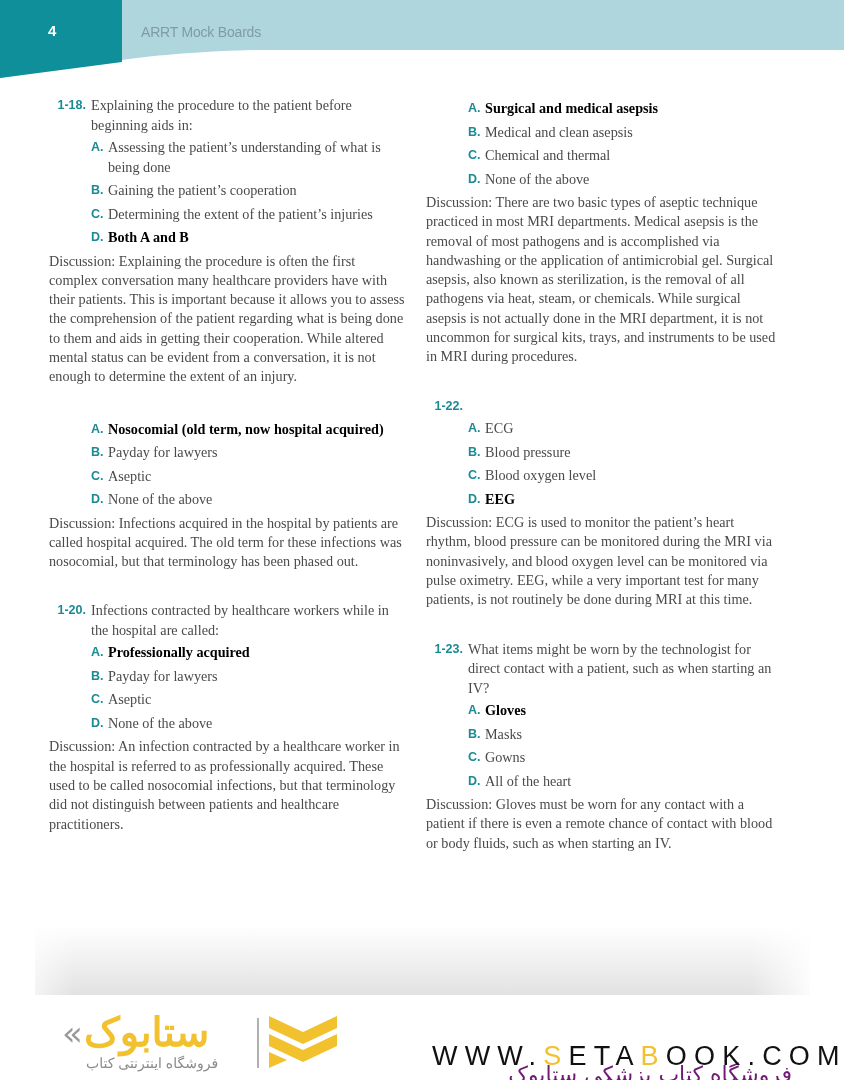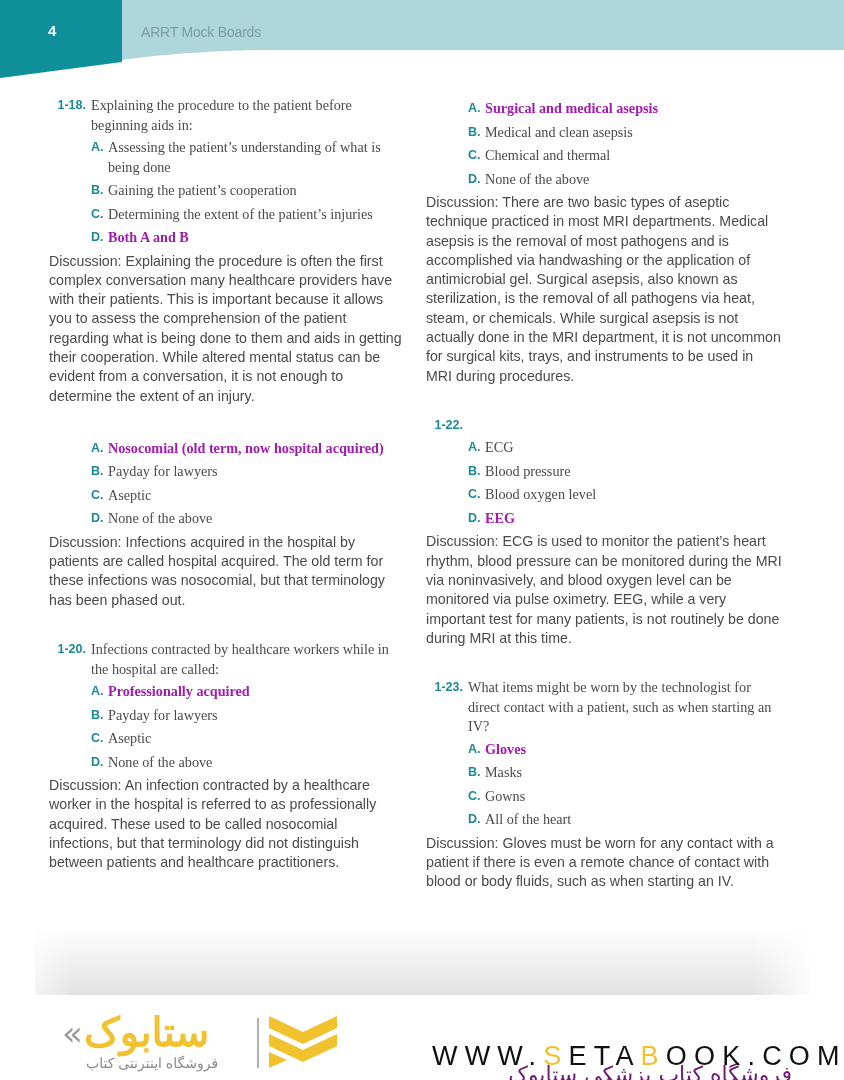--- a/index.html
+++ b/index.html
@@ -14,22 +14,22 @@
   .col.right { left:426px; }
 
   .q { margin:0; }
   .q-head { display:flex; color:#4a4a4a; font-family:"Liberation Serif", serif; font-size:14.2px; line-height:19.5px; }
   .q-num { width:42px; flex:0 0 42px; text-align:right; padding-right:5px; box-sizing:border-box; color:#1a8a94; font-family:"Liberation Sans", sans-serif; font-weight:bold; font-size:12.5px; }
   .q-text { flex:1; }
   .opts { margin:3px 0 0 42px; padding:0; list-style:none; }
   .opt { display:flex; color:#4a4a4a; font-family:"Liberation Serif", serif; font-size:14.2px; line-height:19.5px; margin-bottom:4px; }
   .opt-letter { flex:0 0 17px; color:#1a8a94; font-family:"Liberation Sans", sans-serif; font-weight:bold; font-size:12.5px; }
   .opt-text { flex:1; }
-  .opt.correct .opt-text { font-weight:bold; color:#a21caf; }
-  .disc { color:#4a4a4a; font-family:Liberation Sans, sans-serif; font-size:14.2px; line-height:19.3px; margin:0; }
+  .opt.correct .opt-text { font-weight:bold; color:#000000; }
+  .disc { color:#4a4a4a; font-family:Liberation Serif, serif; font-size:14.2px; line-height:19.3px; margin:0; }
   .gap { height:30px; }
   em { font-style:italic; }
 
   .footer-fade { position:absolute; left:35px; top:925px; width:775px; height:70px; background:linear-gradient(#ffffff, #e2e2e2); }
   .footer-fade::after { content:""; position:absolute; right:0; top:0; width:60px; height:100%; background:linear-gradient(90deg, rgba(255,255,255,0), rgba(255,255,255,0.9)); }
   .footer-fade::before { content:""; position:absolute; left:0; top:0; width:40px; height:100%; background:linear-gradient(270deg, rgba(255,255,255,0), rgba(255,255,255,0.6)); }
 
   .logo { position:absolute; left:62px; top:1010px; width:280px; height:65px; }
   .logo-latin { position:absolute; left:22px; top:0; font-family:"Liberation Sans", sans-serif; font-weight:bold; font-size:40px; color:#f2c12e; letter-spacing:-2px; line-height:44px; }
   .logo-arrows { position:absolute; left:0; top:6px; font-family:"DejaVu Sans", sans-serif; font-size:34px; color:#9a9a9a; line-height:34px; }

